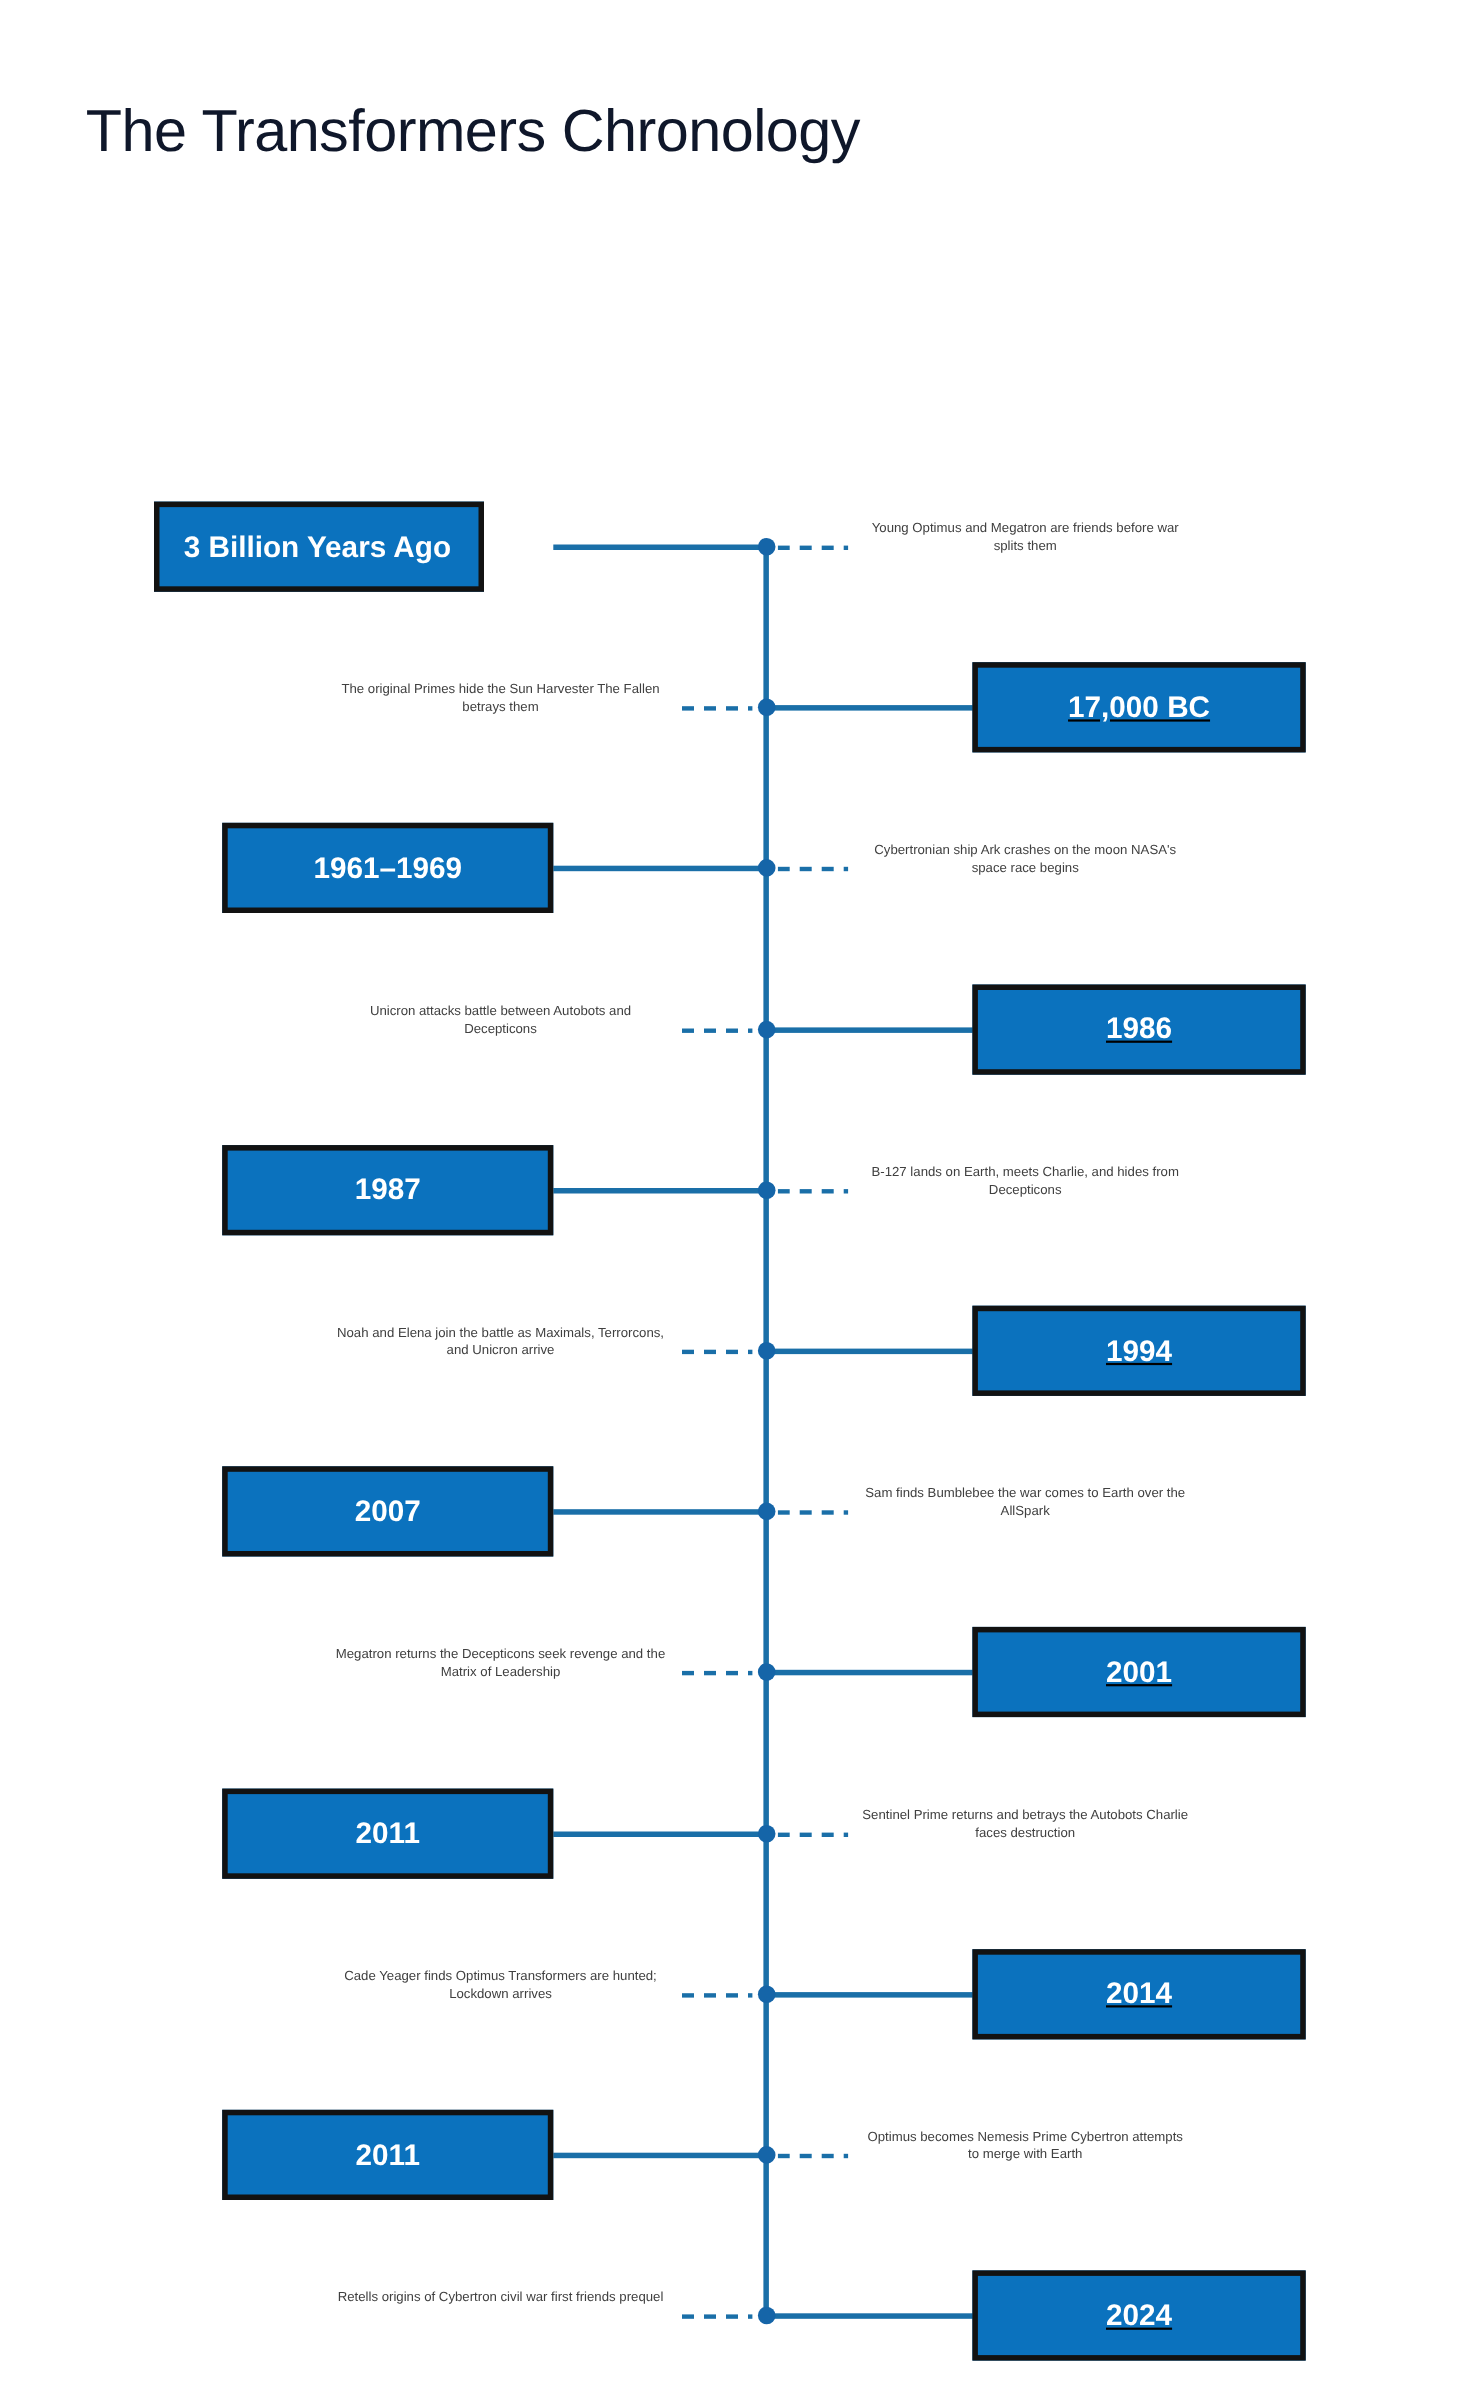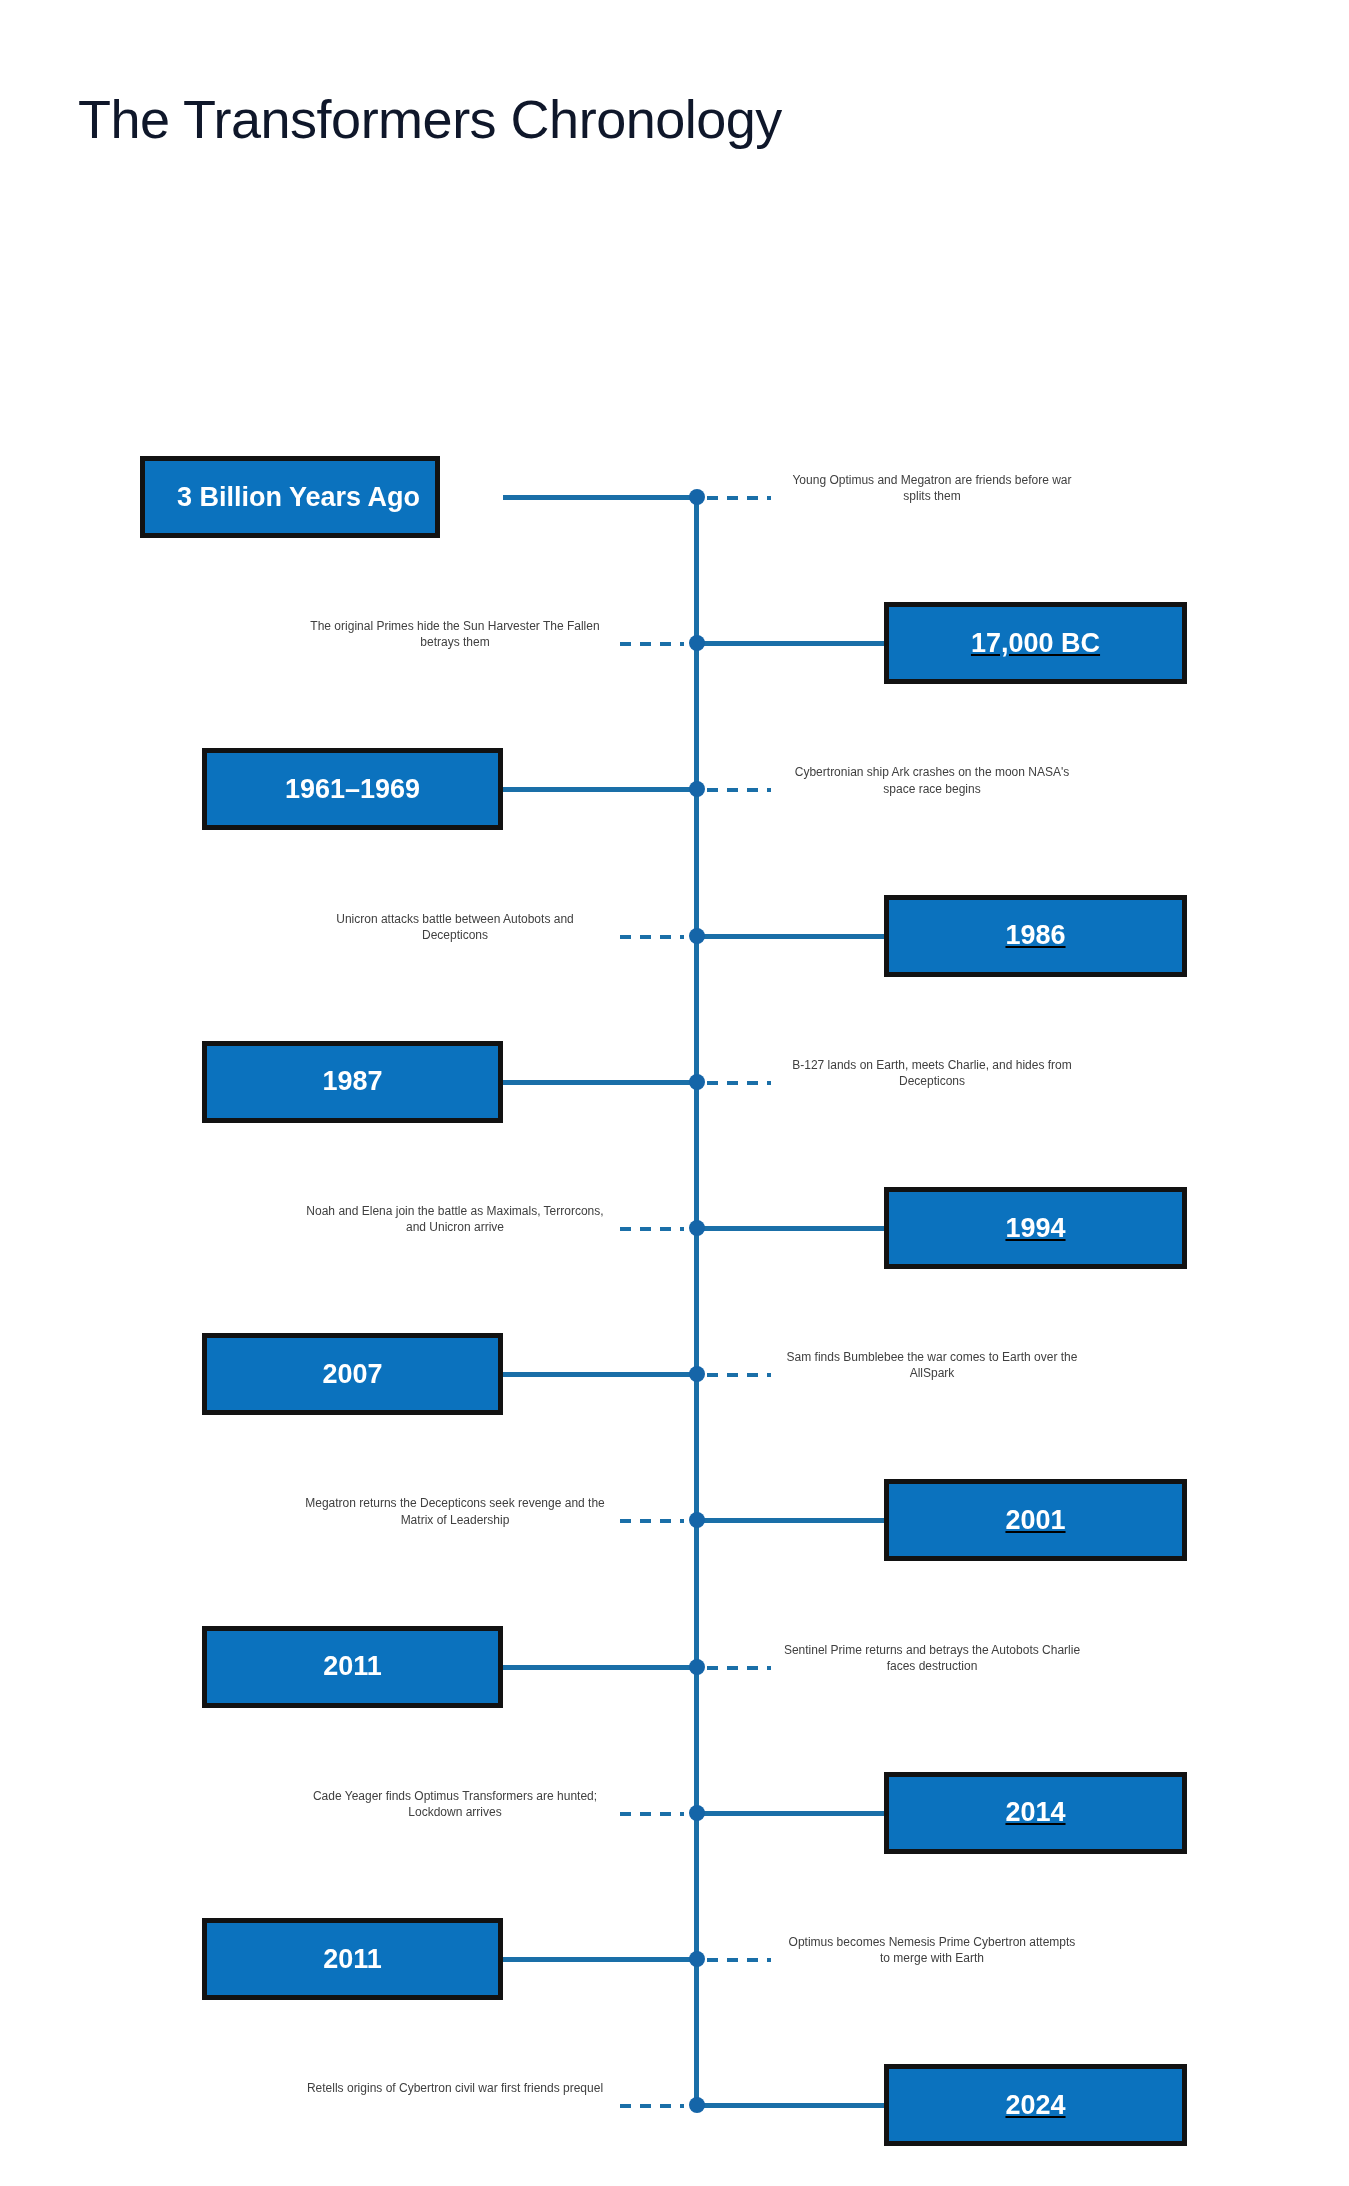--- a/index.html
+++ b/index.html
@@ -106,21 +106,21 @@
     font-weight: bold;
     line-height: 1;
     white-space: nowrap;
   }
   .row.left  .year-box { left: 202px; width: 291px; }
   .row.right .year-box { left: 884px; width: 293px; text-decoration: underline; }
   
   .row.wide .year-box { left: 140px; width: 290px; }
   .row.wide .year-box .year-label {
     width: 100%;
-    padding-left: 32px;
+    padding-left: 22px;
     box-sizing: border-box;
     text-align: left;
   }
 
   
   .desc {
     position: absolute;
     font-size: 12px;
     line-height: 1.35;
     color: #404040;

